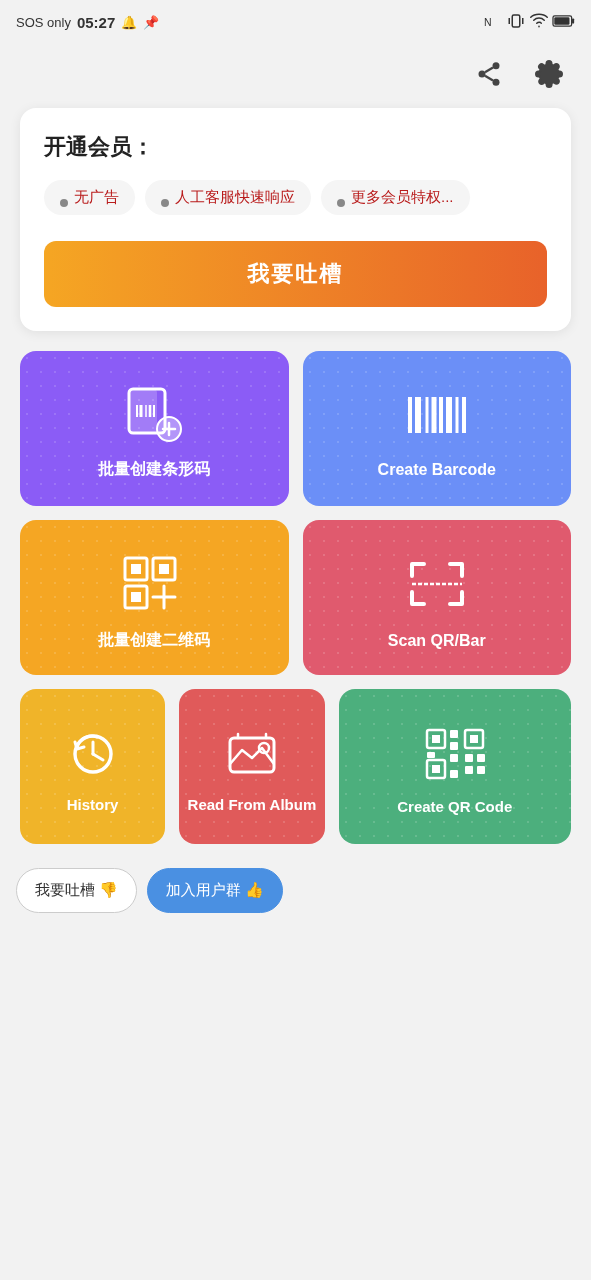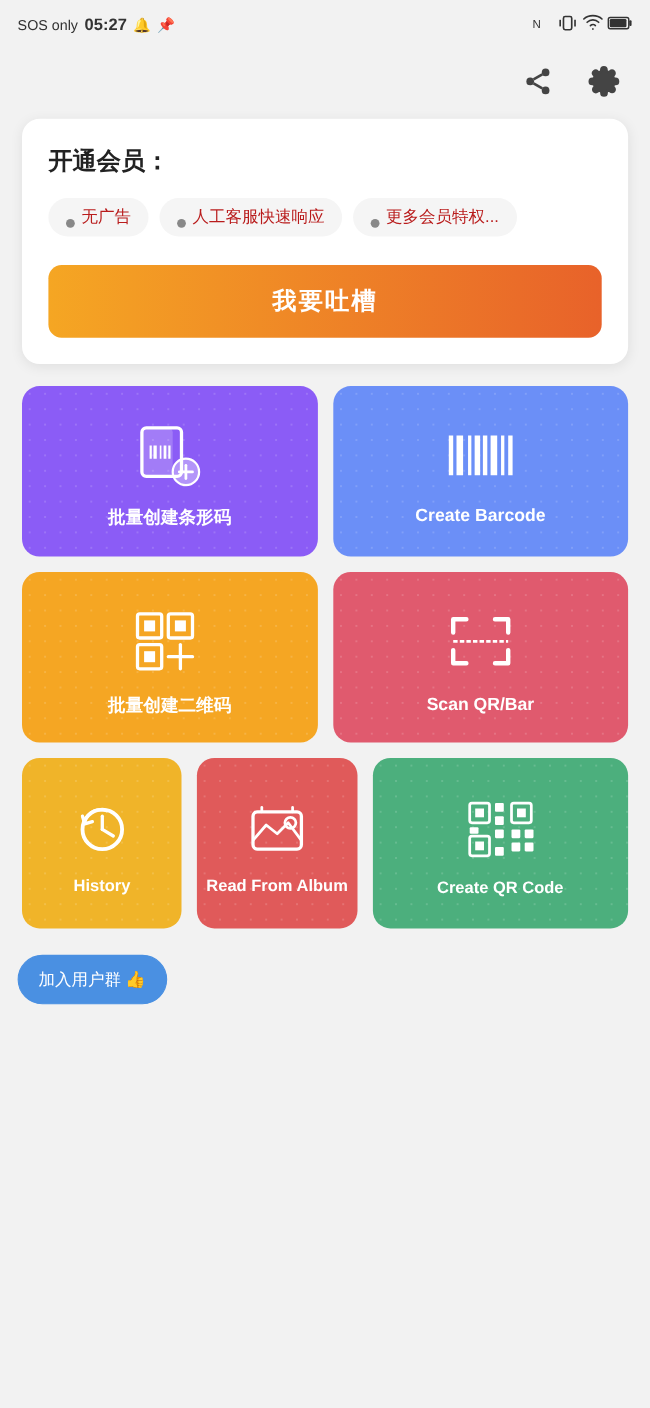--- a/index.html
+++ b/index.html
@@ -425,14 +425,15 @@
         <rect x="42" y="40" width="8" height="8" fill="white" rx="1"></rect>
         <rect x="54" y="40" width="8" height="8" fill="white" rx="1"></rect>
       </svg>
     </div>
     <div class="small-card-label">Create QR Code</div>
   </div>
 
 </div>
 
 <div class="bottom-btns">
+  <button class="bottom-btn">我要吐槽 👎</button>
   <button class="bottom-btn bottom-btn-active">加入用户群 👍</button>
 </div>
 
 </body></html>

